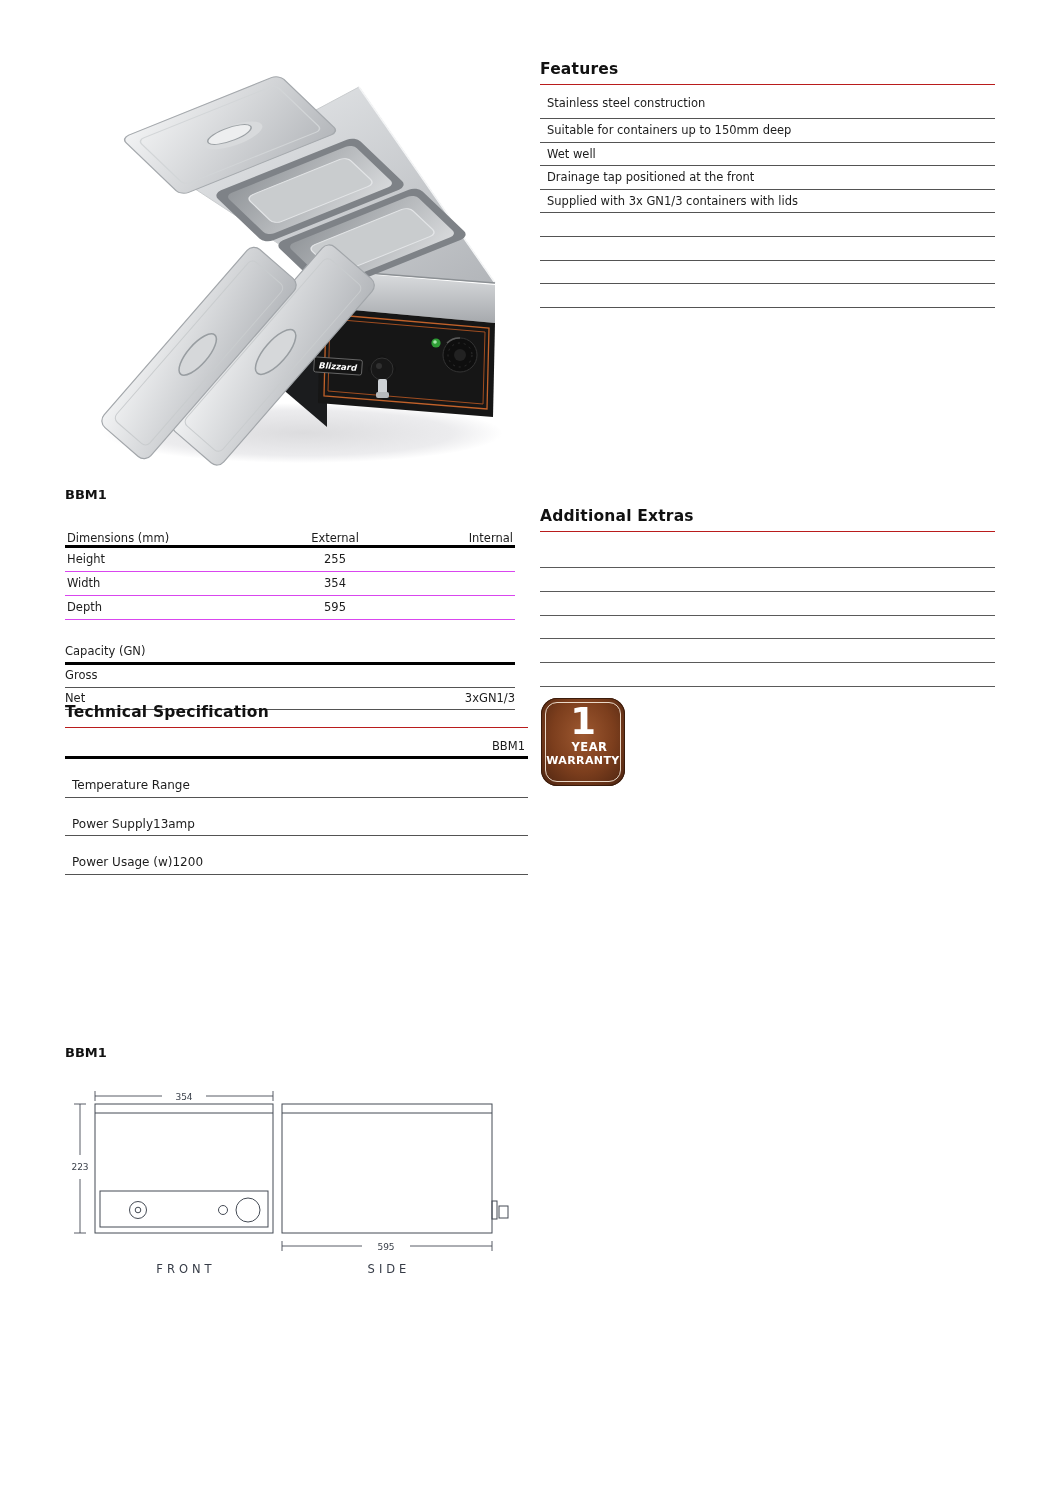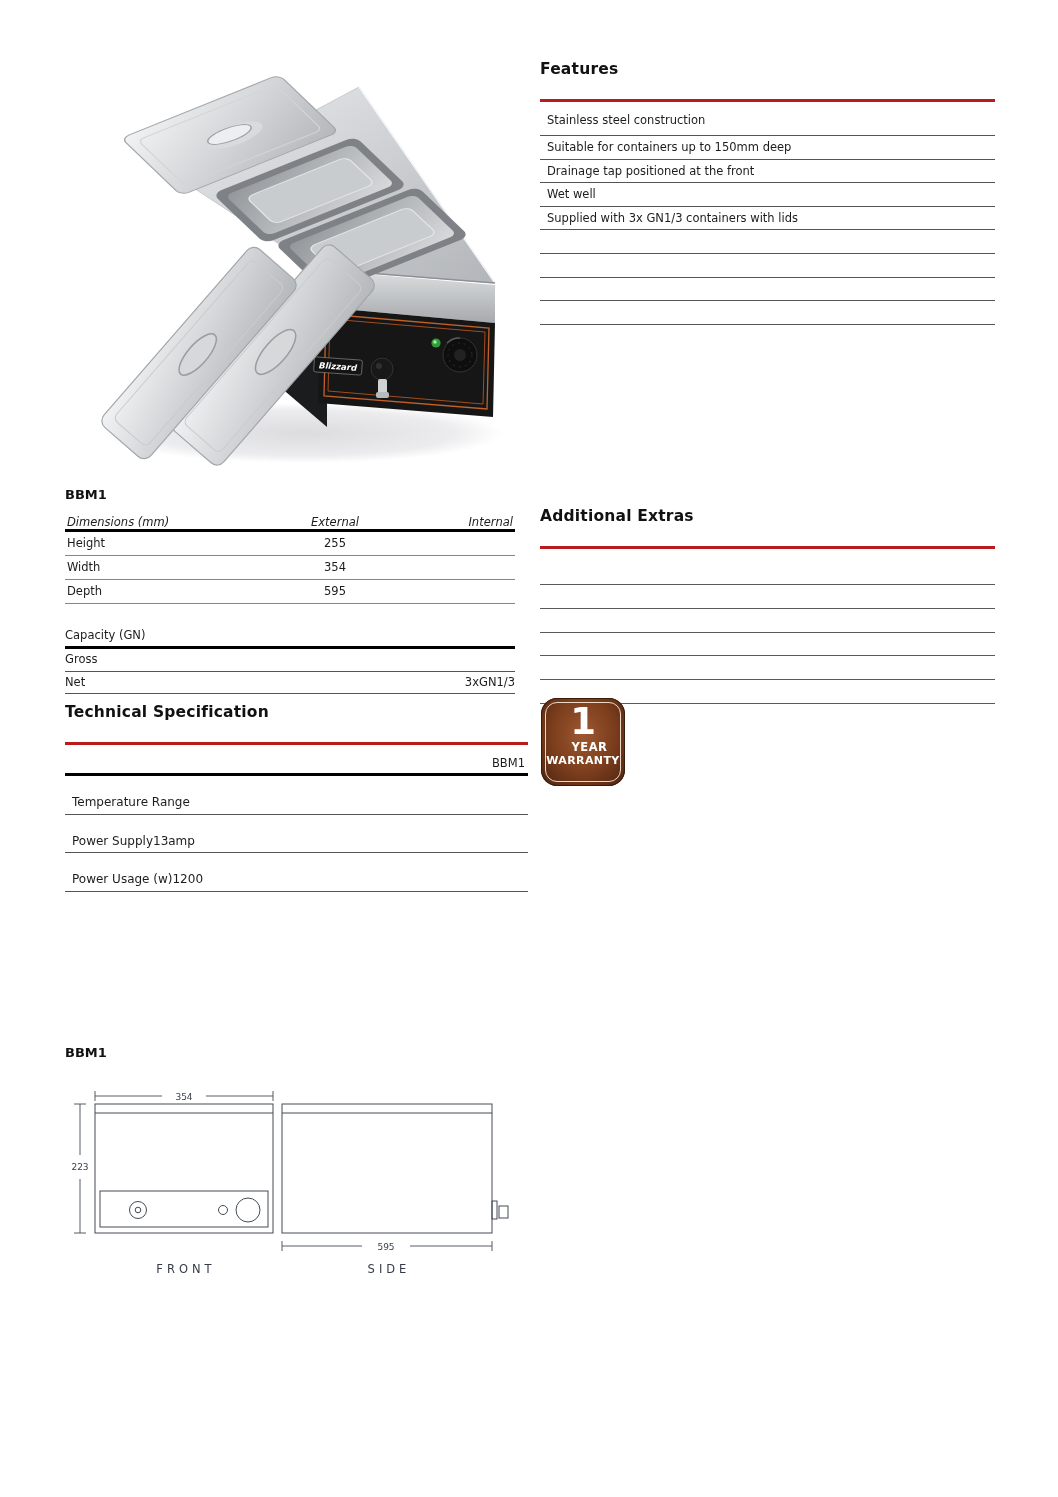--- a/index.html
+++ b/index.html
@@ -3,35 +3,35 @@
 <meta charset="utf-8">
 <style>
   html,body{margin:0;padding:0;background:#fff;}
   .page{
     position:relative;width:1058px;height:1497px;background:#ffffff;
     font-family:"DejaVu Sans","Liberation Sans",sans-serif;color:#1c1c1c;overflow:hidden;
   }
   .abs{position:absolute;}
   h2.sec{
     margin:0;font-size:15.5px;font-weight:bold;color:#111;
-    padding-bottom:21px;border-bottom:3px solid #b91c1c;letter-spacing:.2px;
+    padding-bottom:6px;border-bottom:1px solid #b91c1c;letter-spacing:.2px;
   }
   
   .trow{height:22.6px;line-height:22.6px;border-bottom:1px solid #545454;
         font-size:11.5px;padding-left:7px;color:#1c1c1c;overflow:hidden;}
   .trow.tall{height:33px;line-height:36px;}
   .xrow{height:22.8px;border-bottom:1px solid #5a5a5a;}
   .xrow.tall{height:35px;}
   
   .tbl-title{font-size:13px;font-weight:bold;color:#111;}
   .dgrid{display:grid;grid-template-columns:170px 200px 1fr;font-size:11.5px;align-items:end;}
   .dgrid .c{padding:0 2px;}
   .dgrid .mid{text-align:center;}
   .dgrid .right{text-align:right;}
-  .dhead{height:21px;border-bottom:3px solid #000;margin-top:6px;font-style:italic;}
+  .dhead{height:21px;border-bottom:3px solid #000;margin-top:22px;}
   .drow{height:23px;line-height:23px;border-bottom:1px solid #d946ef;align-items:center;}
   .cap-head{height:26px;line-height:30px;border-bottom:3px solid #000;margin-top:16px;font-size:11.5px;}
   .srow-thin{display:grid;grid-template-columns:170px 200px 1fr;font-size:11.5px;
              height:21.5px;line-height:21.5px;border-bottom:1px solid #545454;}
   
   .ts-head{height:28px;line-height:36px;text-align:right;font-size:11.5px;
            border-bottom:3px solid #000;padding-right:3px;}
   .ts-row{display:flex;justify-content:flex-start;height:21.5px;line-height:21.5px;
           border-bottom:1px solid #545454;font-size:12px;padding:16px 3px 0 7px;}
   
@@ -150,22 +150,22 @@
         <rect x="-106" y="-22" width="212" height="44" rx="6" fill="none" stroke="#c9ccce" stroke-width="1"></rect>
         <ellipse cx="-2" cy="0" rx="26" ry="10" fill="#d6d8da" stroke="#989da1" stroke-width="1.5"></ellipse>
       </g>
     </svg>
   </div>
 
   <div class="abs" style="left:540px;top:60px;width:455px;">
     <h2 class="sec">Features</h2>
     <div class="trow tall">Stainless steel construction</div>
     <div class="trow">Suitable for containers up to 150mm deep</div>
+    <div class="trow">Wet well</div>
     <div class="trow">Drainage tap positioned at the front</div>
-    <div class="trow">Wet well</div>
     <div class="trow">Supplied with 3x GN1/3 containers with lids</div>
     <div class="trow"></div>
     <div class="trow"></div>
     <div class="trow"></div>
     <div class="trow"></div>
   </div>
 
   <div class="abs" style="left:65px;top:487px;width:450px;">
     <div class="tbl-title">BBM1</div>
     <div class="dgrid dhead">

